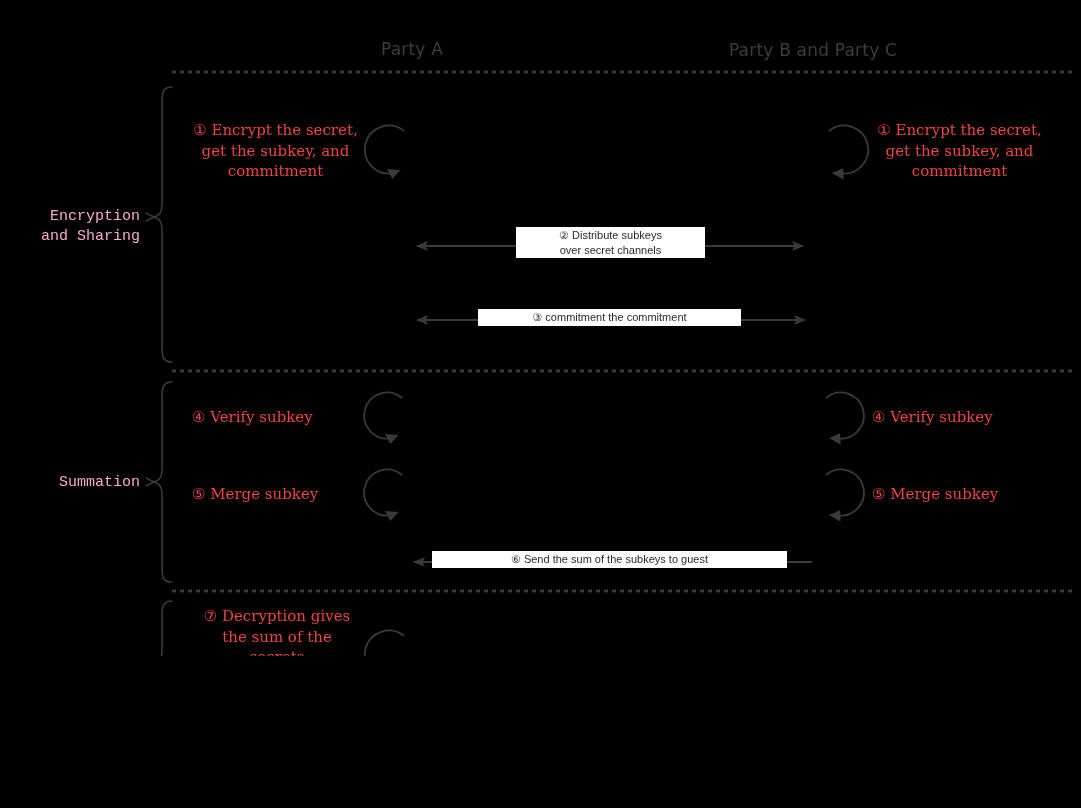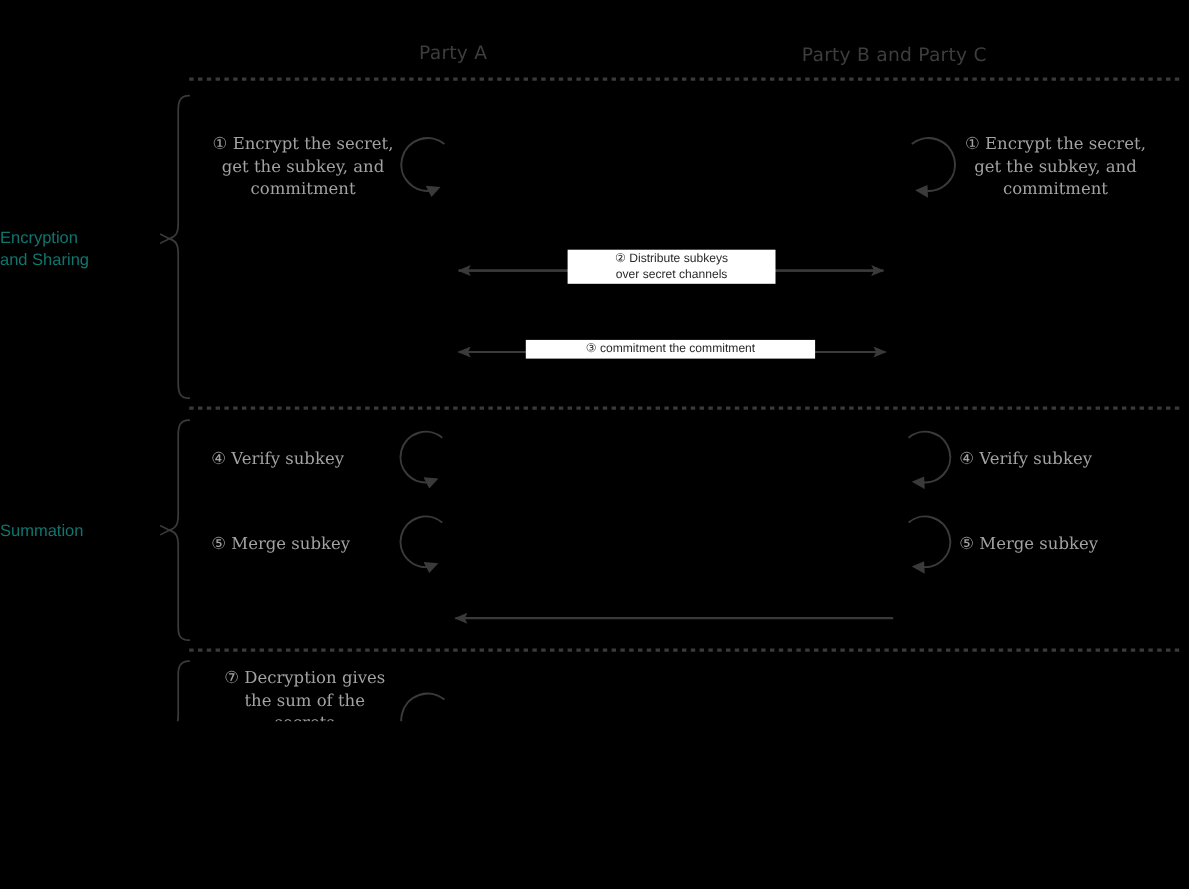--- a/index.html
+++ b/index.html
@@ -20,29 +20,30 @@
     position: absolute;
     color: #3d3d3d;
     font-size: 17px;
     font-family: "DejaVu Sans", sans-serif;
     letter-spacing: 0.2px;
     white-space: nowrap;
     text-align: center;
   }
   .phase-label {
     position: absolute;
-    color: #0f766e;
+    color: #f9a8d4;
     font-size: 15px;
-    font-family: Liberation Sans, sans-serif;
+    font-family: Liberation Mono, monospace;
+    text-align: right;
     line-height: 1.35;
     white-space: pre-line;
   }
   .step-text {
     position: absolute;
-    color: #a3a3a3;
+    color: #ef4444;
     font-size: 15px;
     font-family: "DejaVu Serif", serif;
     line-height: 1.38;
     white-space: pre-line;
   }
   .step-text.ta-c { text-align: center; }
   .step-text.ta-l { text-align: left; }
 
   .msg-label {
     position: absolute;
@@ -101,20 +102,21 @@
 
   <div class="step-text ta-l" style="left:872px; top:407px; width:180px;">④ Verify subkey</div>
 
   <div class="step-text ta-l" style="left:872px; top:484px; width:180px;">⑤ Merge subkey</div>
 
   <div class="msg-label" style="left:516px; top:227px; width:189px;">② Distribute subkeys
 over secret channels</div>
 
   <div class="msg-label" style="left:478px; top:309px; width:263px;">③ commitment the commitment</div>
 
+  <div class="msg-label" style="left:432px; top:551px; width:355px;">⑥ Send the sum of the subkeys to guest</div>
 
   <svg class="layer" viewBox="0 0 1081 808">
     <defs>
       <marker id="arrowR" markerWidth="12" markerHeight="10" refX="11" refY="5" orient="auto" markerUnits="userSpaceOnUse">
         <path d="M0,0 L12,5 L0,10 L2.5,5 Z" fill="#3a3a3a"></path>
       </marker>
       <marker id="arrowL" markerWidth="12" markerHeight="10" refX="11" refY="5" orient="auto" markerUnits="userSpaceOnUse">
         <path d="M0,0 L12,5 L0,10 L2.5,5 Z" fill="#3a3a3a"></path>
       </marker>
       <marker id="loopHead" markerWidth="13" markerHeight="11" refX="6" refY="5.5" orient="auto" markerUnits="userSpaceOnUse">

